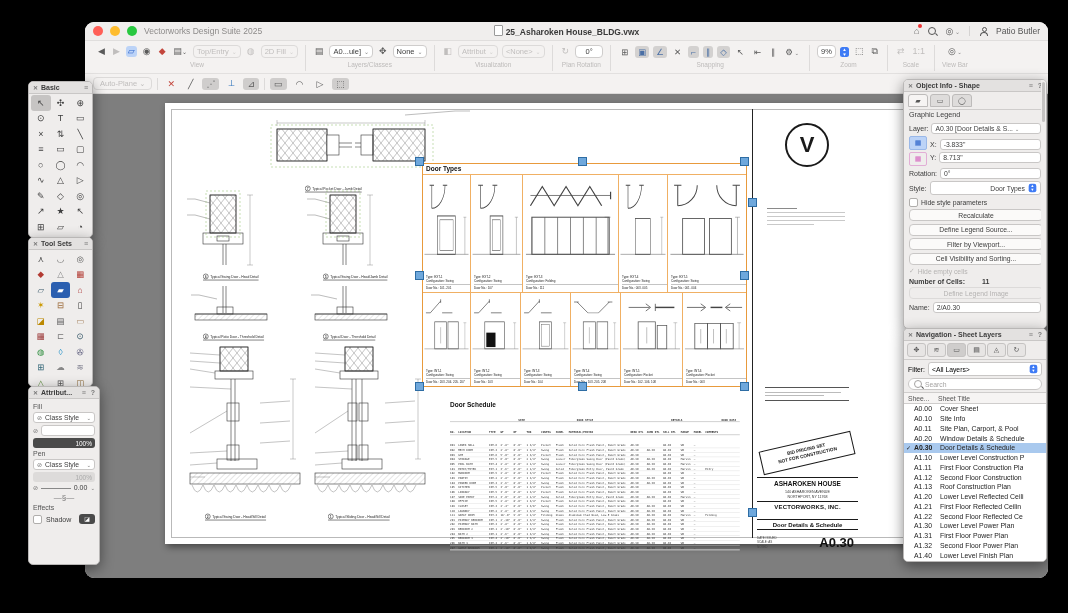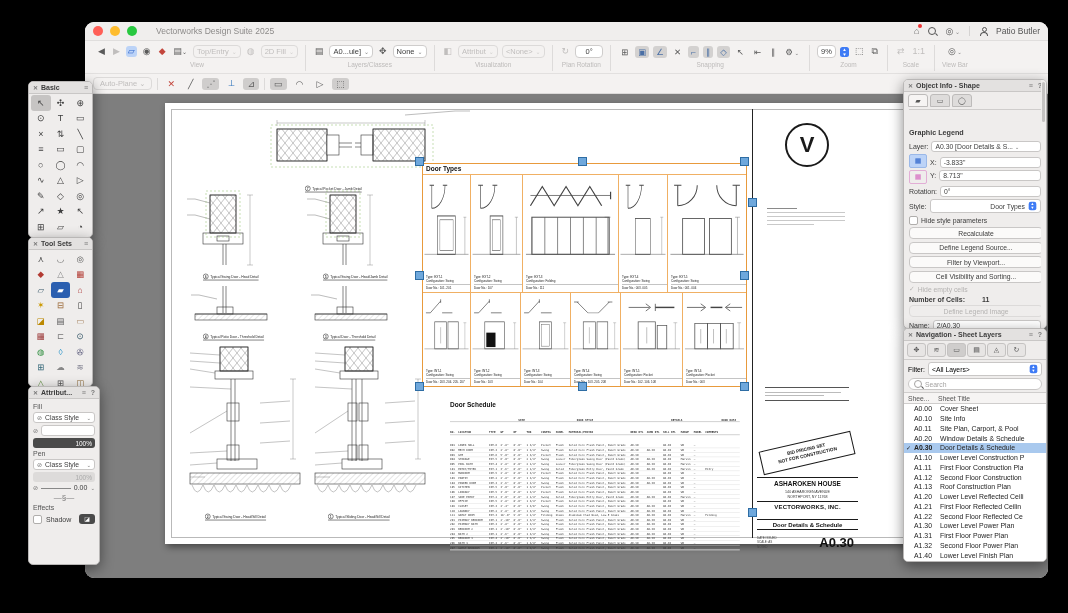--- a/index.html
+++ b/index.html
@@ -1,21 +1,21 @@
 <!DOCTYPE html>
 <html><head>
 <meta charset="utf-8">
 <style>
   html,body{margin:0;padding:0;background:#000;width:1068px;height:613px;font-family:"Liberation Sans",sans-serif;-webkit-font-smoothing:antialiased;overflow:hidden;position:relative}
   .window{position:absolute;left:85px;top:22px;width:963px;height:556px;background:#f1efee;border-radius:9px;box-shadow:0 12px 45px rgba(0,0,0,.65);overflow:hidden;display:flex;flex-direction:column}
   
   .titlebar{height:18px;background:#f0eeed;display:flex;align-items:center;padding:0 8px;font-size:8.5px;color:#3c3c3c;border-bottom:1px solid #e0dedd;flex:none;position:relative}
   .tl{width:10px;height:10px;border-radius:50%;margin-right:7px;flex:none}
   .tl.r{background:#ff5f57}.tl.y{background:#febc2e}.tl.g{background:#28c840}
-  .app-title{color:#8d8b8a;margin-left:12px}
+  .app-title{color:#8d8b8a;margin-left:0}
   .doc-center{position:absolute;left:0;right:0;text-align:center;font-weight:bold;color:#3a3a3a;pointer-events:none}
   .doc-center .dicon{display:inline-block;width:7px;height:9px;border:1px solid #9a9a9a;border-radius:1px;background:#fff;vertical-align:-1px;margin-right:3px}
   .tbr{margin-left:auto;display:flex;align-items:center;gap:9px;color:#555}
   .ticon{font-size:9px;position:relative;cursor:default}
   .ticon.home::after{content:"";position:absolute;right:-3px;top:-2px;width:4px;height:4px;border-radius:50%;background:#e33}
   .mag{display:inline-block;width:6px;height:6px;border:1.2px solid #555;border-radius:50%;position:relative}
   .mag::after{content:"";position:absolute;width:3px;height:1.2px;background:#555;transform:rotate(45deg);right:-3px;bottom:-1px}
   .person{display:inline-block;width:8px;height:8px;position:relative}
   .person::before{content:"";position:absolute;left:2.5px;top:0;width:3px;height:3px;border:1px solid #555;border-radius:50%}
   .person::after{content:"";position:absolute;left:0.5px;top:4.5px;width:6px;height:3px;border:1px solid #555;border-bottom:none;border-radius:4px 4px 0 0}
@@ -141,21 +141,21 @@
   .opbar.dis{background:#dddbda;color:#aaa}
   .lsym{flex:1;border-bottom:1px solid #888;height:1px;position:relative}
   .effects-row{display:flex;align-items:center;gap:4px;margin-top:3px}
   .cb{width:7px;height:7px;border:1px solid #b0aeac;background:#fff;border-radius:2px}
   .fxbtn{margin-left:auto;width:16px;height:10px;background:#4a4a4a;border-radius:3px;color:#fff;font-size:6px;text-align:center;line-height:10px}
   
   .oi-body{padding:2px 5px;font-size:7px;color:#3c3c3c}
   .oi-tabs{display:flex;gap:2px;padding:2px 4px 0}
   .oi-tab{width:18px;height:11px;border:1px solid #bdbbba;border-radius:3px 3px 0 0;background:#dedcdb;text-align:center;font-size:7px;line-height:11px;color:#555}
   .oi-tab.on{background:#f6f4f3}
-  .oi-type{font-weight:bold;font-size:7.2px;border-top:1px solid #cfcdcc;padding:18px 0 2px}
+  .oi-type{font-weight:normal;font-size:7.2px;border-top:1px solid #cfcdcc;padding:0 0 2px}
   .oirow{display:flex;align-items:center;gap:3px;margin:2px 0}
   .oifield{background:#fff;border:1px solid #c9c7c6;border-radius:3px;padding:1px 3px;font-size:6.8px;flex:1;white-space:nowrap;overflow:hidden}
   .oibtn{display:block;width:100%;background:#fbfaf9;border:1px solid #c9c7c6;border-radius:4px;font-size:6.8px;color:#3c3c3c;text-align:center;padding:1.5px 0;margin:2.5px 0}
   .oibtn.dis{color:#b5b3b2;border-color:#dcdad9;background:transparent}
   .xyicons{display:flex;flex-direction:column;gap:2px}
   .xyic{width:16px;height:12px;border-radius:2px;font-size:7px;text-align:center;line-height:12px}
   .xyic.blue{background:#bcd3f7;color:#2a62c9;border:1px solid #9ab8e8}
   .xyic.pink{color:#d66bc0;border:1px solid #e2aed6}
   .check-row{display:flex;gap:3px;align-items:center;margin:2.5px 0;font-size:6.8px}
   .dimtxt{color:#b5b3b2}
@@ -181,20 +181,21 @@
 </head>
 <body>
 
 <div class="window">
 
   <div class="titlebar">
     <span class="tl r"></span>
     <span class="tl y"></span>
     <span class="tl g"></span>
     <span class="app-title">Vectorworks Design Suite 2025</span>
+    <div class="doc-center"><span class="dicon"></span><span>25_Asharoken House_BLDG.vwx</span></div>
     <div class="tbr">
       <span class="ticon home">⌂</span>
       <span class="mag"></span>
       <span class="ticon">◎<span style="font-size:6px;color:#888"> ⌄</span></span>
       <span style="width:1px;height:10px;background:#d5d3d2"></span>
       <span class="person"></span>
       <span>Patio Butler</span>
     </div>
   </div>
 

